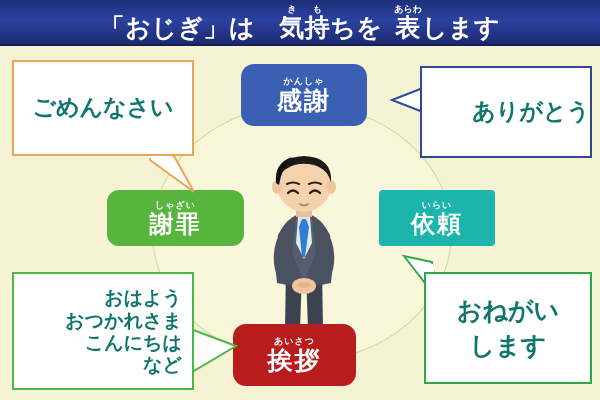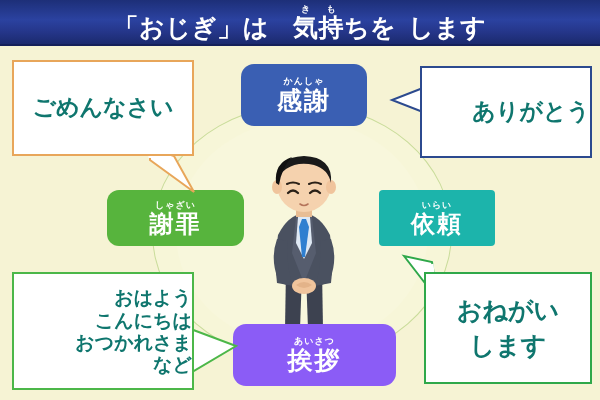--- a/index.html
+++ b/index.html
@@ -101,21 +101,21 @@
   .pill .kanji {
     font-size: 25px;
     font-weight: bold;
     line-height: 1;
     letter-spacing: 2px;
   }
 
   #pill-kansha { left: 241px; top: 64px;  width: 126px; height: 62px; background:#3a5fb3; }
   #pill-shazai { left: 107px; top: 190px; width: 137px; height: 56px; background:#57b43d; border-radius: 12px; }
   #pill-irai   { left: 379px; top: 190px; width: 116px; height: 56px; background:#1cb4ab; border-radius: 4px; }
-  #pill-aisatsu{ left: 233px; top: 324px; width: 163px; height: 62px; background:#8b5cf6; }
+  #pill-aisatsu{ left: 233px; top: 324px; width: 123px; height: 62px; background:#b91c1c; }
 
   #pill-shazai .kanji, #pill-irai .kanji { font-size: 24px; }
 
   
   .bubble {
     position: absolute;
     background: #ffffff;
     box-sizing: border-box;
     display: flex;
     flex-direction: column;
@@ -134,20 +134,21 @@
   #bub-arigatou {
     left: 420px; top: 66px; width: 172px; height: 92px;
     border: 2px solid #2c4a8f;
     align-items: flex-end;
     font-size: 23px;
   }
   #bub-aisatsu-list {
     left: 12px; top: 272px; width: 182px; height: 118px;
     border: 2px solid #4cb749;
     align-items: flex-end;
+    padding-right: 10px;
     font-size: 19px;
   }
   #bub-onegai {
     left: 424px; top: 272px; width: 168px; height: 112px;
     border: 2px solid #2fa84a;
     align-items: center;
     font-size: 25px;
   }
   #bub-onegai .line { margin: 3px 0; }
 
@@ -180,20 +181,24 @@
       <span class="ruby-wrap">
         <span class="ruby-top">き</span>
         <span class="ruby-base">気</span>
       </span>
       <span class="ruby-wrap">
         <span class="ruby-top">も</span>
         <span class="ruby-base">持</span>
       </span>
       <span>ちを</span>
       <span class="gap-sm"></span>
+      <span class="ruby-wrap">
+        <span class="ruby-top">あらわ</span>
+        <span class="ruby-base">表</span>
+      </span>
       <span>します</span>
     </div>
   </div>
 
   <div id="halo"></div>
   <div id="halo-inner"></div>
 
   <svg id="figure" viewBox="0 0 104 200">
 
     <path d="M34 126 L33 186 L48 186 L50 130 Z" fill="#3d4250"></path>
@@ -278,22 +283,22 @@
   <div class="bubble" id="bub-gomen">
     <span class="line">ごめんなさい</span>
   </div>
 
   <div class="bubble" id="bub-arigatou">
     <span class="line">ありがとう</span>
   </div>
 
   <div class="bubble" id="bub-aisatsu-list">
     <span class="line">おはよう</span>
+    <span class="line">おつかれさま</span>
     <span class="line">こんにちは</span>
-    <span class="line">おつかれさま</span>
     <span class="line">など</span>
   </div>
 
   <div class="bubble" id="bub-onegai">
     <span class="line">おねがい</span>
     <span class="line">します</span>
   </div>
 
 </div>
 

